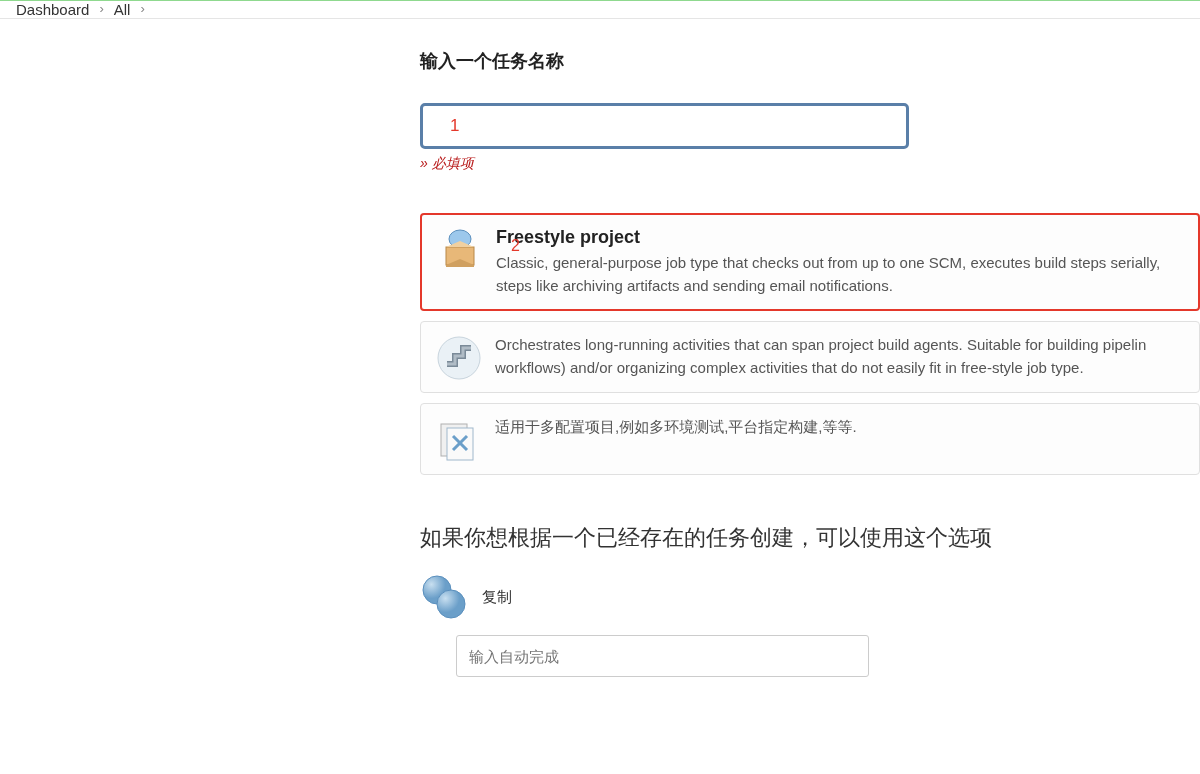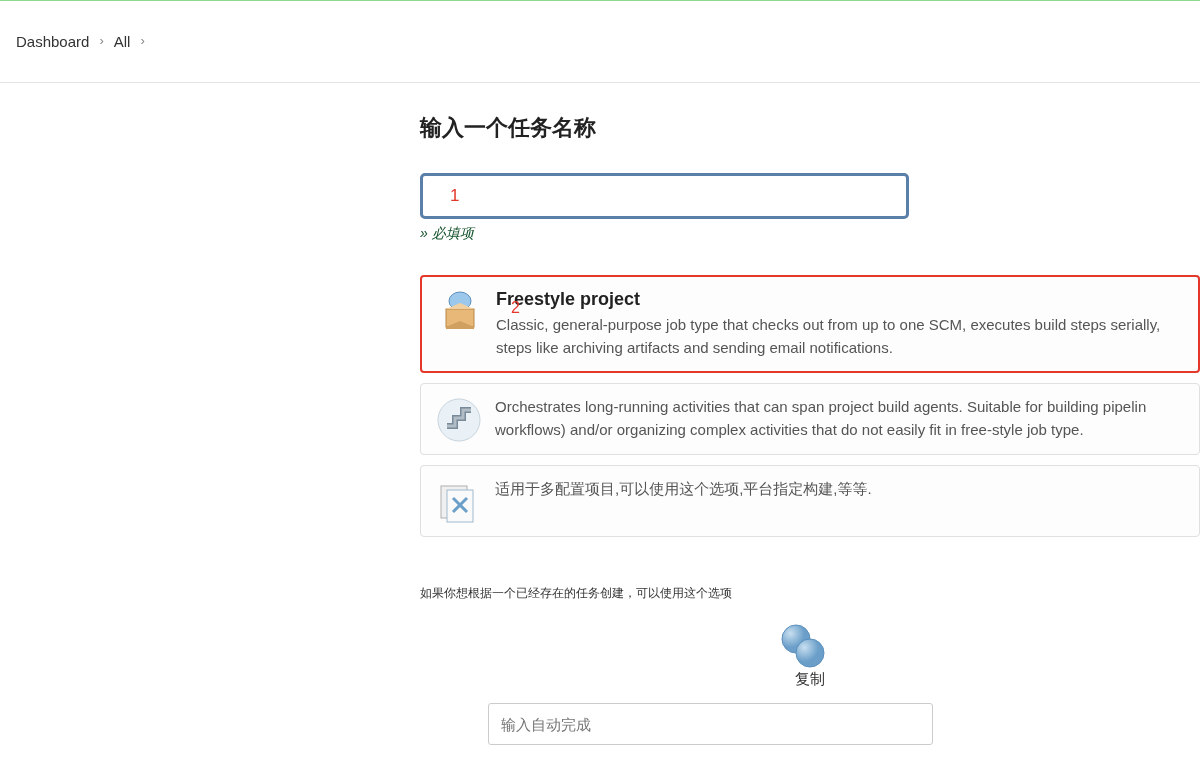--- a/index.html
+++ b/index.html
@@ -8,39 +8,39 @@
       background: #fff;
       color: #333;
       width: 1200px;
       height: 774px;
       overflow: hidden;
       border-top: 1px solid #8fd98f;
     }
     .breadcrumb {
       display: flex;
       align-items: flex-start;
-      padding: 32px 16px;
+      padding: 0 16px;
       border-bottom: 1px solid #e5e5e5;
       font-size: 15px;
     }
     .breadcrumb a {
       color: #333;
       text-decoration: none;
       cursor: pointer;
     }
     .breadcrumb .chevron {
       margin: 0 10px;
       color: #888;
       font-size: 13px;
     }
     .main {
       padding: 30px 0 0 420px;
     }
     .page-title {
-      font-size: 22px;
+      font-size: 18px;
       font-weight: 700;
       margin-bottom: 30px;
       color: #222;
     }
     .name-input-wrapper {
       position: relative;
       margin-bottom: 6px;
     }
     .name-input {
       width: 489px;
@@ -55,24 +55,24 @@
     .anno-1 {
       position: absolute;
       left: 30px;
       top: 50%;
       transform: translateY(-50%);
       color: #e4382b;
       font-size: 17px;
       pointer-events: none;
     }
     .required-note {
-      color: #14532d;
+      color: #b91c1c;
       font-style: italic;
       font-size: 14px;
-      margin-bottom: 32px;
+      margin-bottom: 40px;
     }
     .job-type {
       display: flex;
       align-items: flex-start;
       border: 1px solid #e0e0e0;
       border-radius: 4px;
       background: #fdfdfd;
       padding: 12px 16px;
       margin-bottom: 10px;
       cursor: pointer;
@@ -107,48 +107,47 @@
       left: 89px;
       top: 22px;
       color: #e4382b;
       font-size: 16px;
       pointer-events: none;
     }
     .copy-section {
       margin-top: 48px;
     }
     .copy-heading {
-      font-size: 12px;
+      font-size: 22px;
       color: #333;
       margin-bottom: 20px;
     }
     .copy-row {
       display: flex;
       align-items: center;
       margin-bottom: 14px;
-      flex-direction: column;
     }
     .copy-icon {
       width: 48px;
       height: 48px;
       flex-shrink: 0;
       margin-right: 14px;
     }
     .copy-label {
       font-size: 15px;
       color: #333;
     }
     .copy-input {
-      width: 445px;
+      width: 413px;
       height: 42px;
       border: 1px solid #ccc;
       border-radius: 3px;
       padding: 0 12px;
       font-size: 15px;
-      margin-left: 68px;
+      margin-left: 36px;
       color: #777;
     }
   </style>
 </head>
 <body>
 
 <div class="breadcrumb">
   <a>Dashboard</a>
   <span class="chevron">›</span>
   <a>All</a>
@@ -190,21 +189,21 @@
   </div>
 
   <div class="job-type">
     <svg class="job-icon" viewBox="0 0 44 44">
       <rect x="4" y="6" width="26" height="32" fill="#f0f0f0" stroke="#b0b0b0" stroke-width="1"></rect>
       <rect x="10" y="10" width="26" height="32" fill="#fafafa" stroke="#a0b8cc" stroke-width="1"></rect>
       <line x1="16" y1="18" x2="30" y2="32" stroke="#6b9fc9" stroke-width="3"></line>
       <line x1="30" y1="18" x2="16" y2="32" stroke="#6b9fc9" stroke-width="3"></line>
     </svg>
     <div class="job-content">
-      <div class="job-desc">适用于多配置项目,可以使用这个选项,平台指定构建,等等.</div>
+      <div class="job-desc">适用于多配置项目,例如多环境测试,平台指定构建,等等.</div>
     </div>
   </div>
 
   <div class="copy-section">
     <div class="copy-heading">如果你想根据一个已经存在的任务创建，可以使用这个选项</div>
     <div class="copy-row">
       <svg class="copy-icon" viewBox="0 0 48 48">
         <defs>
           <radialGradient id="g1" cx="30%" cy="30%">
             <stop offset="0%" stop-color="#c8dff0"></stop>

